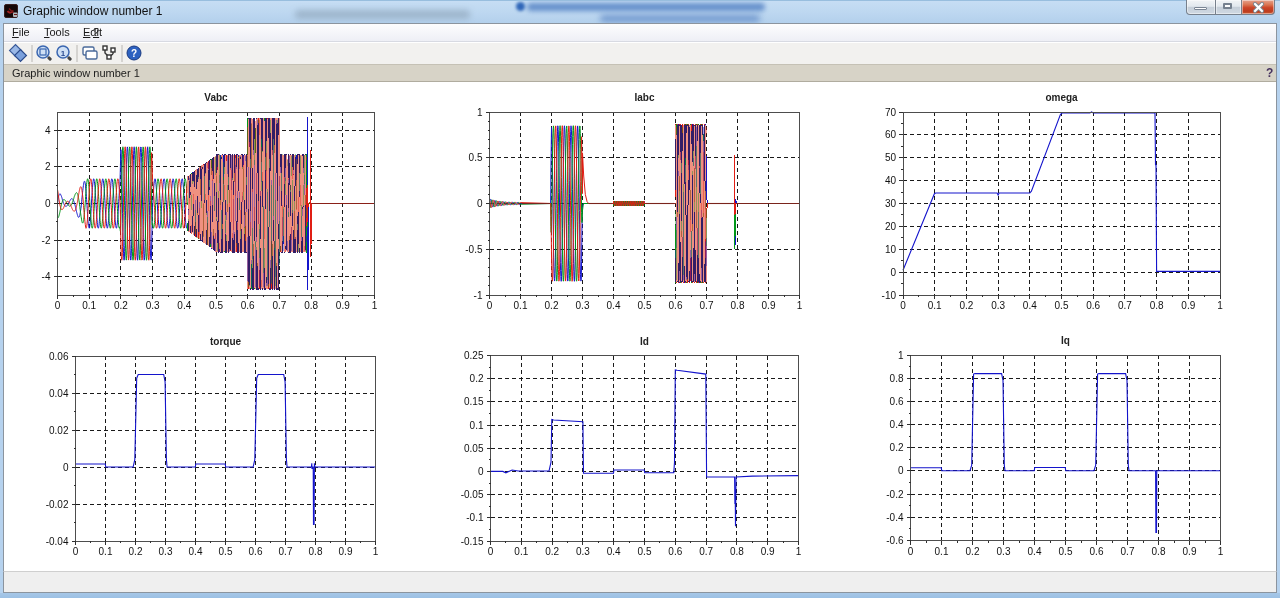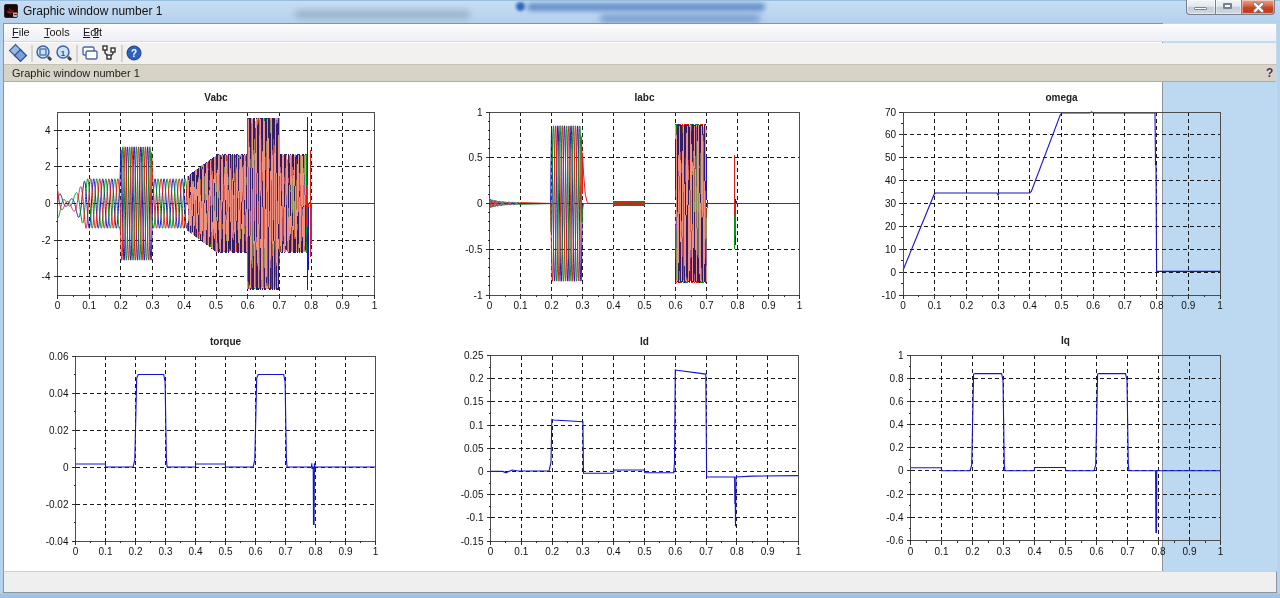--- a/index.html
+++ b/index.html
@@ -15,21 +15,21 @@
 #ttext{left:23px;top:4px;font-size:12px;color:#121212;letter-spacing:0}
 
 #caps{left:1186px;top:0;width:89px;height:15px}
 .cap{position:absolute;top:0;height:15px;border:1px solid #77808c;border-top:none;box-shadow:inset 0 0 0 1px rgba(255,255,255,.45)}
 #bmin{left:0;width:30px;border-bottom-left-radius:4px;background:linear-gradient(180deg,#f2f4f6 0%,#e2e8ee 45%,#c6cfd9 52%,#cfd8e2 100%)}
 #bmax{left:30px;width:26px;border-left:none;background:linear-gradient(180deg,#f2f4f6 0%,#e2e8ee 45%,#c6cfd9 52%,#cfd8e2 100%)}
 #bclose{left:56px;width:33px;border-left:none;border-bottom-right-radius:4px;background:linear-gradient(180deg,#e5a38f 0%,#da7350 35%,#cc4528 55%,#bd3c1f 80%,#ca5a31 100%)}
 #bmin span{position:absolute;left:7px;top:7px;width:13px;height:3px;background:#fdfdfe;border:1px solid #7a8594;border-radius:1px}
 #bmax span{position:absolute;left:7px;top:3px;width:9px;height:6px;border:2px solid #76818f;border-radius:1px;background:#fdfdfe}
 
-#client{left:3px;top:23px;width:1160px;height:570px;background:#fff;border:1px solid #8b949e}
+#client{left:3px;top:23px;width:1274px;height:570px;background:#fff;border:1px solid #8b949e}
 
 #menubar{left:0;top:0;width:1272px;height:18px;background:linear-gradient(180deg,#fdfdfe,#eeeff5);border-bottom:1px solid #d8dae2;font-size:11px;color:#1a1a1a}
 #menubar span{position:absolute;top:2px}
 u{text-decoration:underline}
 
 #toolbar{left:0;top:19px;width:1272px;height:21px;background:#f2f1ef}
 
 #infobar{left:0;top:40px;width:1272px;height:18px;background:#d7d3c7;border-top:1px solid #c5c1b5;border-bottom:1px solid #b0ac9f;font-size:11px;color:#1c1c1c}
 #infobar .lbl{position:absolute;left:8px;top:2px}
 #infobar .q{position:absolute;left:1262px;top:1px;color:#46325e;font-weight:bold;font-size:12px}

